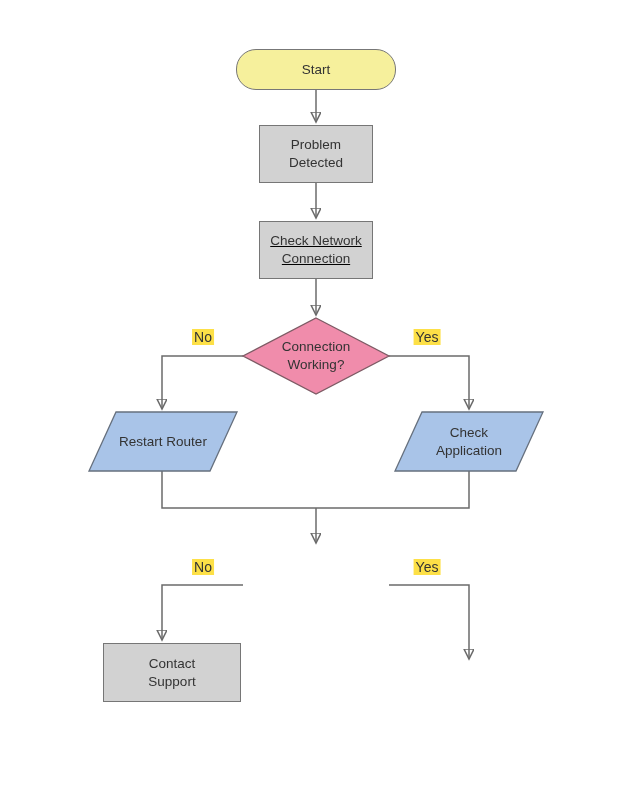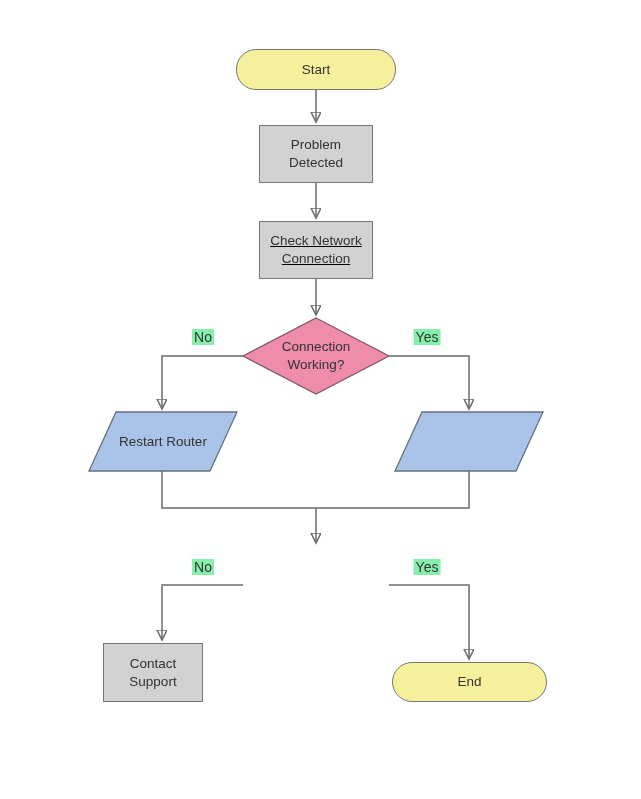--- a/index.html
+++ b/index.html
@@ -64,34 +64,34 @@
     fill: var(--io-fill, #a9c4e8);
     stroke: var(--io-border, #66707e);
     stroke-width: 1.3;
   }
   .edge-label {
     position: absolute;
     transform: translate(-50%, -50%);
     font-size: 14px;
     color: var(--text, #333333);
     z-index: 2;
-    background: #86efac;
+    background: #fde047;
     padding: 0 2px;
   }
   .arrow-head { fill: var(--arrowhead, #4d4d4d); }
 
   
   #n-start    { left: 236px; top: 49px;  width: 160px; height: 41px; }
   #n-problem  { left: 259px; top: 125px; width: 114px; height: 58px; }
   #n-checknet { left: 259px; top: 221px; width: 114px; height: 58px; text-decoration: underline; }
   #n-connwork { left: 243px; top: 318px; width: 146px; height: 76px; }
   #n-restart  { left: 89px;  top: 412px; width: 148px; height: 59px; }
   #n-checkapp { left: 395px; top: 412px; width: 148px; height: 59px; }
   #n-fixed    { left: 243px; top: 546px; width: 146px; height: 78px; }
-  #n-contact  { left: 103px; top: 643px; width: 100px; height: 59px; }
+  #n-contact  { left: 103px; top: 643px; width: 138px; height: 59px; }
   #n-end      { left: 392px; top: 662px; width: 155px; height: 40px; }
 
   #el-no1  { left: 203px; top: 337px; }
   #el-yes1 { left: 427px; top: 337px; }
   #el-no2  { left: 203px; top: 567px; }
   #el-yes2 { left: 427px; top: 567px; }
 </style>
 </head>
 <body>
 
@@ -140,30 +140,29 @@
     <svg width="150" height="61" viewBox="-1 -1 150 61">
       <polygon class="io-poly" points="27,0 148,0 121,59 0,59"></polygon>
     </svg>
     <span class="label">Restart Router</span>
   </div>
 
   <div class="node svg-shape-node" id="n-checkapp">
     <svg width="150" height="61" viewBox="-1 -1 150 61">
       <polygon class="io-poly" points="27,0 148,0 121,59 0,59"></polygon>
     </svg>
+    <span class="label">Check
+Application</span>
   </div>
 
 
   <div class="node process" id="n-contact">
     <span class="label">Contact
 Support</span>
   </div>
 
-  <div class="node terminator" id="n-end">
-    <span class="label">End</span>
-  </div>
 
   <div class="edge-label" id="el-no1">No</div>
   <div class="edge-label" id="el-yes1">Yes</div>
   <div class="edge-label" id="el-no2">No</div>
   <div class="edge-label" id="el-yes2">Yes</div>
 
 </div>
 
 </body></html>

